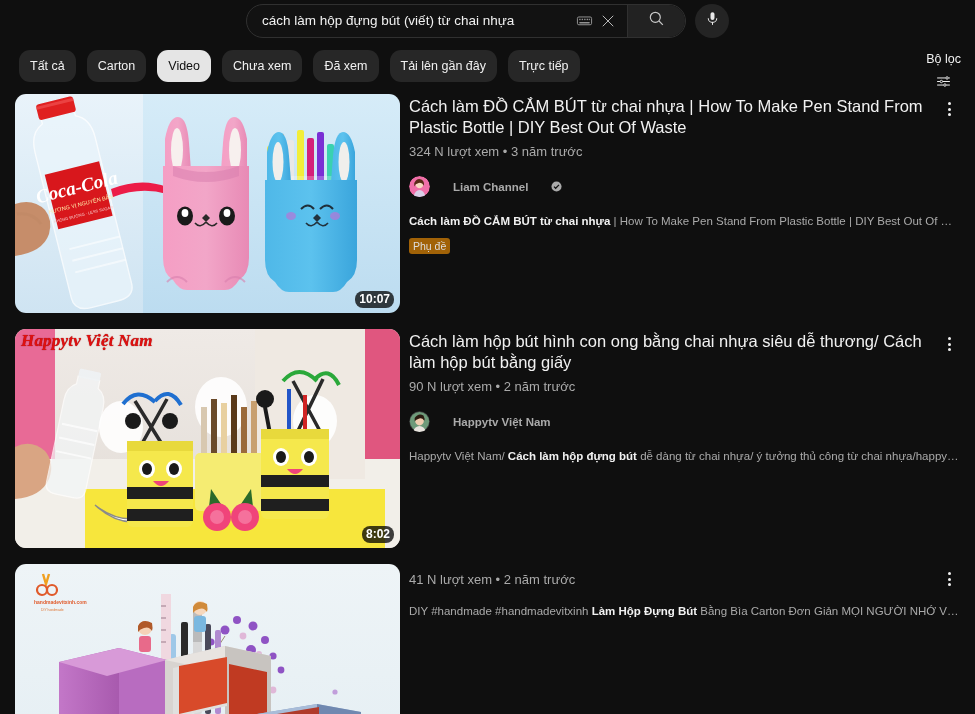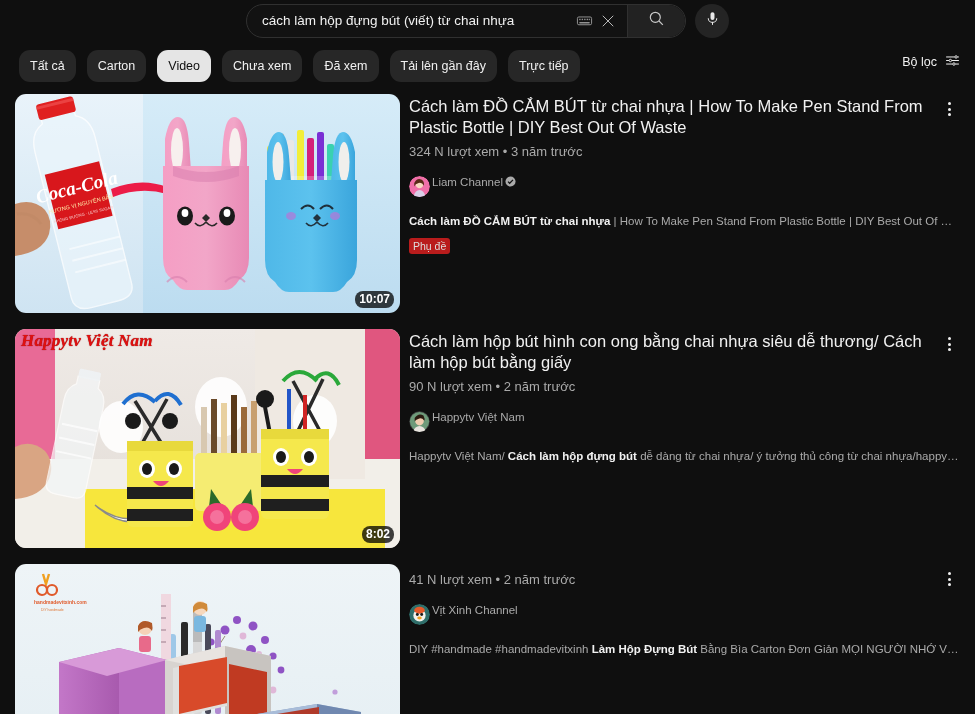--- a/index.html
+++ b/index.html
@@ -66,21 +66,21 @@
     background: #272727;
     color: #f1f1f1;
     font-size: 12.5px;
     display: flex; align-items: center;
     white-space: nowrap;
   }
   .chip.selected { background: #e5e5e5; color: #0f0f0f; }
   .filter-btn {
     position: absolute; right: 14px; top: 12px;
     display: flex; align-items: center; gap: 7px;
-    font-size: 12.5px; color: #f1f1f1;
+    font-size: 12.5px; color: #f1f1f1; flex-direction: column;
   }
 
   
   .results { padding: 0 0 0 15px; }
   .video-row { display: flex; margin-bottom: 16px; position: relative; }
 
   .thumb {
     position: relative;
     width: 385px; height: 219px;
     border-radius: 11px;
@@ -98,34 +98,34 @@
     line-height: 13px;
   }
 
   .info { padding-left: 9px; padding-top: 2px; flex: 1; min-width: 0; position: relative; }
   .vtitle {
     font-size: 16.5px; line-height: 21px; color: #f1f1f1;
     font-weight: 400;
     padding-right: 45px;
   }
   .vmeta { font-size: 13px; color: #aaaaaa; margin-top: 6px; }
-  .channel { display: flex; align-items: flex-start; gap: 2px; margin-top: 17px; }
+  .channel { display: flex; align-items: center; gap: 23px; margin-top: 17px; font-weight: bold; }
   .avatar { width: 21px; height: 21px; border-radius: 50%; overflow: hidden; flex: none; position: relative; }
   .cname { font-size: 11.5px; color: #aaaaaa; }
   .verified { width: 11px; height: 11px; }
   .vdesc {
     font-size: 11.5px; color: #aaaaaa; line-height: 15px;
     margin-top: 17px; padding-right: 14px;
     white-space: nowrap; overflow: hidden; text-overflow: ellipsis;
   }
   .vdesc b { color: #f1f1f1; font-weight: bold; }
   .badge {
     display: inline-flex; align-items: center;
     margin-top: 9px;
-    background: #b91c1c; color: #ddd;
+    background: #a16207; color: #ddd;
     font-size: 10.5px; padding: 2px 4px; border-radius: 3px;
   }
   .kebab {
     position: absolute; right: 14px; top: 3px;
     width: 24px; height: 24px;
     display: flex; flex-direction: column; align-items: center; justify-content: center; gap: 2.5px;
   }
   .kebab i { width: 3px; height: 3px; background: #f1f1f1; border-radius: 50%; display: block; }
 
   
@@ -544,33 +544,20 @@
           <circle cx="18" cy="158" r="2.4"></circle>
             <circle cx="62" cy="196" r="2.2"></circle>
         </g>
         <rect x="42" y="205" width="100" height="14" fill="#d8cfe0"></rect>
       </svg>
 
     </div>
 
     <div class="info">
       <div class="vmeta">41 N lượt xem • 2 năm trước</div>
-      <div class="channel">
-        <div class="avatar">
-          <svg viewBox="0 0 24 24" width="21" height="21">
-            <circle cx="12" cy="12" r="12" fill="#2f6e6a"></circle>
-            <ellipse cx="12" cy="13" rx="7" ry="7" fill="#f5f2ec"></ellipse>
-            <ellipse cx="12" cy="7" rx="6" ry="4" fill="#e85a2a"></ellipse>
-            <circle cx="9.5" cy="12" r="1.7" fill="#1a1a1a"></circle>
-            <circle cx="14.5" cy="12" r="1.7" fill="#1a1a1a"></circle>
-            <ellipse cx="12" cy="16" rx="2.6" ry="1.6" fill="#f0a020"></ellipse>
-          </svg>
-        </div>
-        <span class="cname">Vịt Xinh Channel</span>
-      </div>
       <div class="vdesc"><span>DIY #handmade #handmadevitxinh </span><b>Làm Hộp Đựng Bút</b><span> Bằng Bìa Carton Đơn Giản MỌI NGƯỜI NHỚ VÀO KÊNH TIKTOK ĐỂ ...</span></div>
       <div class="kebab">
           <i></i>
           <i></i>
           <i></i>
         </div>
     </div>
   </div>
 
 </div>

